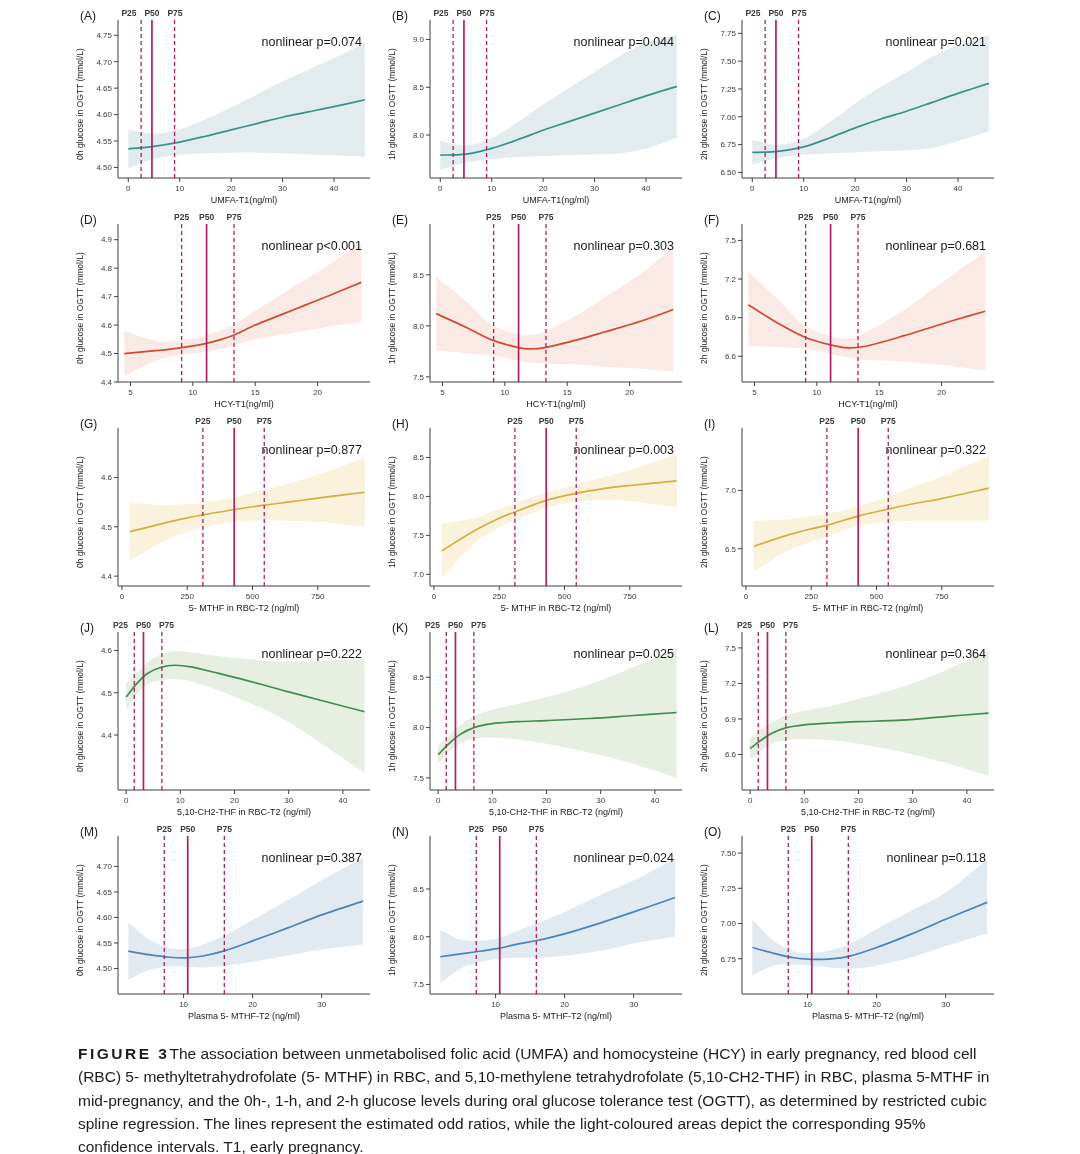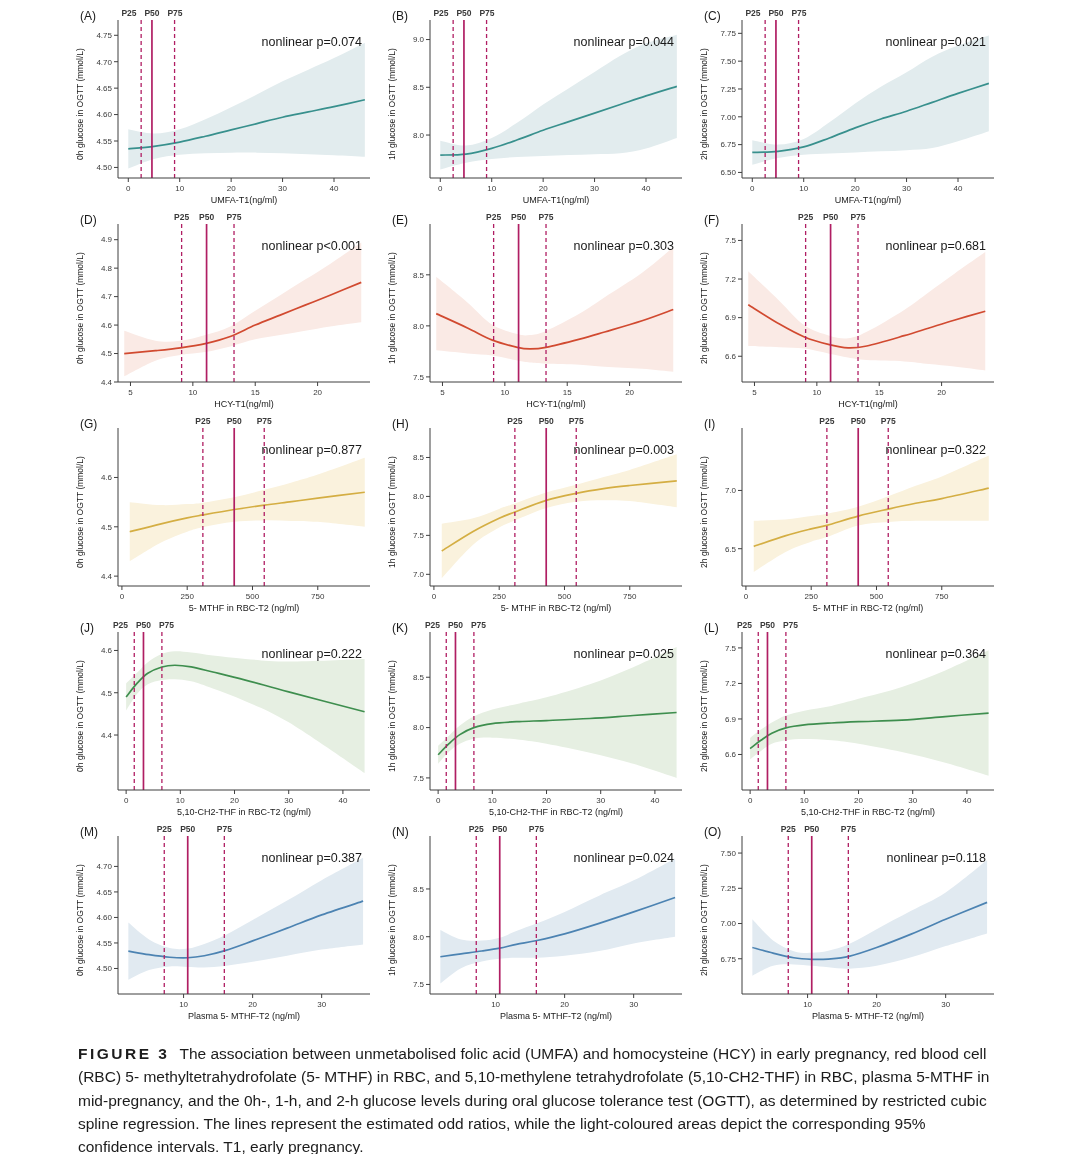--- a/index.html
+++ b/index.html
@@ -11,21 +11,21 @@
     margin:6px 0 0 72px;
     display:grid;
     grid-template-columns:repeat(3,312px);
     grid-auto-rows:204px;
   }
   .panel{position:relative;}
   .caption{
     margin:16px 78px 0 78px;
     font-size:15.5px;line-height:1.5;color:#1c1c1c;text-align:left;
   }
-  .caption .fig-label{font-weight:bold;letter-spacing:2.5px;margin-right:10px;}
+  .caption .fig-label{font-weight:bold;letter-spacing:2.5px;}
   svg text{font-family:"Liberation Sans", sans-serif;}
 </style>
 </head>
 <body>
 
 <div class="page">
   <div class="figure-grid" id="figure-grid">
       <div class="panel"><svg width="305" height="204" viewBox="0 0 305 204">
           <defs>
             <clipPath id="clip-A">

